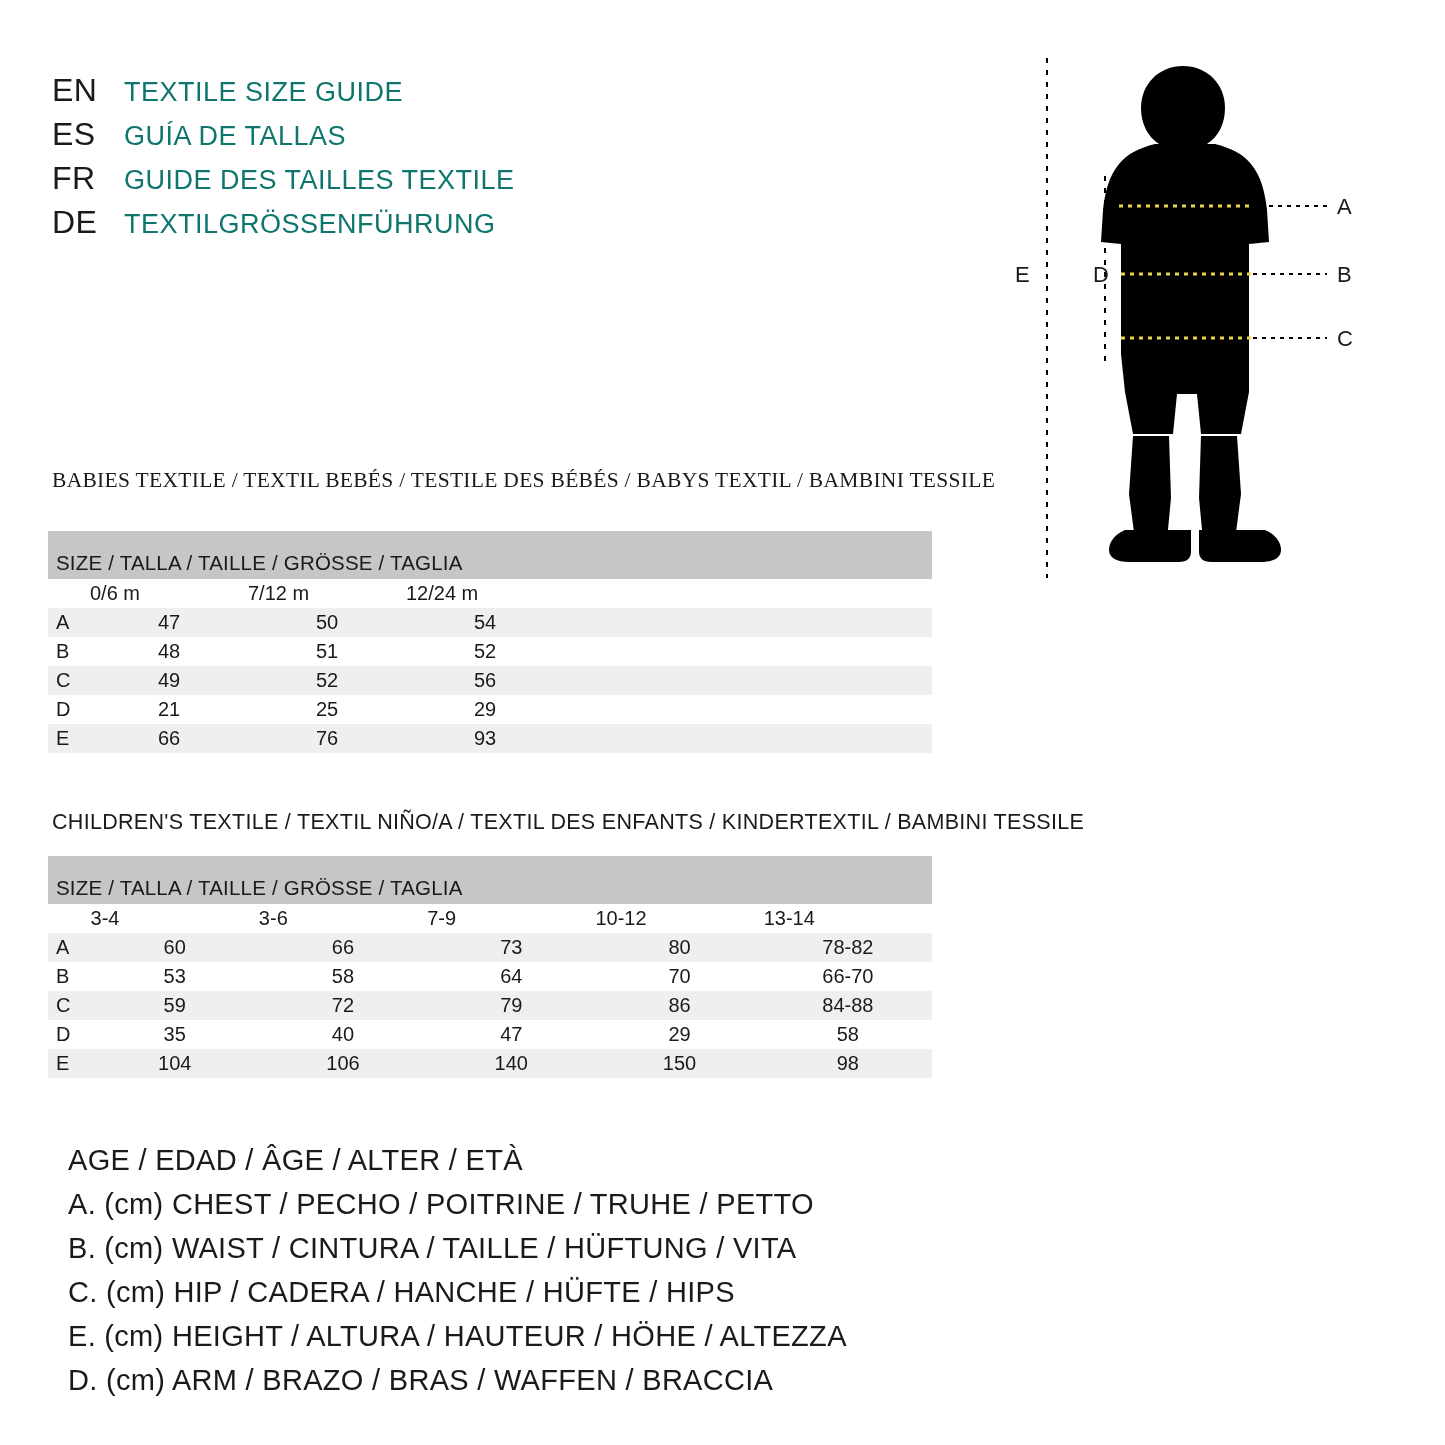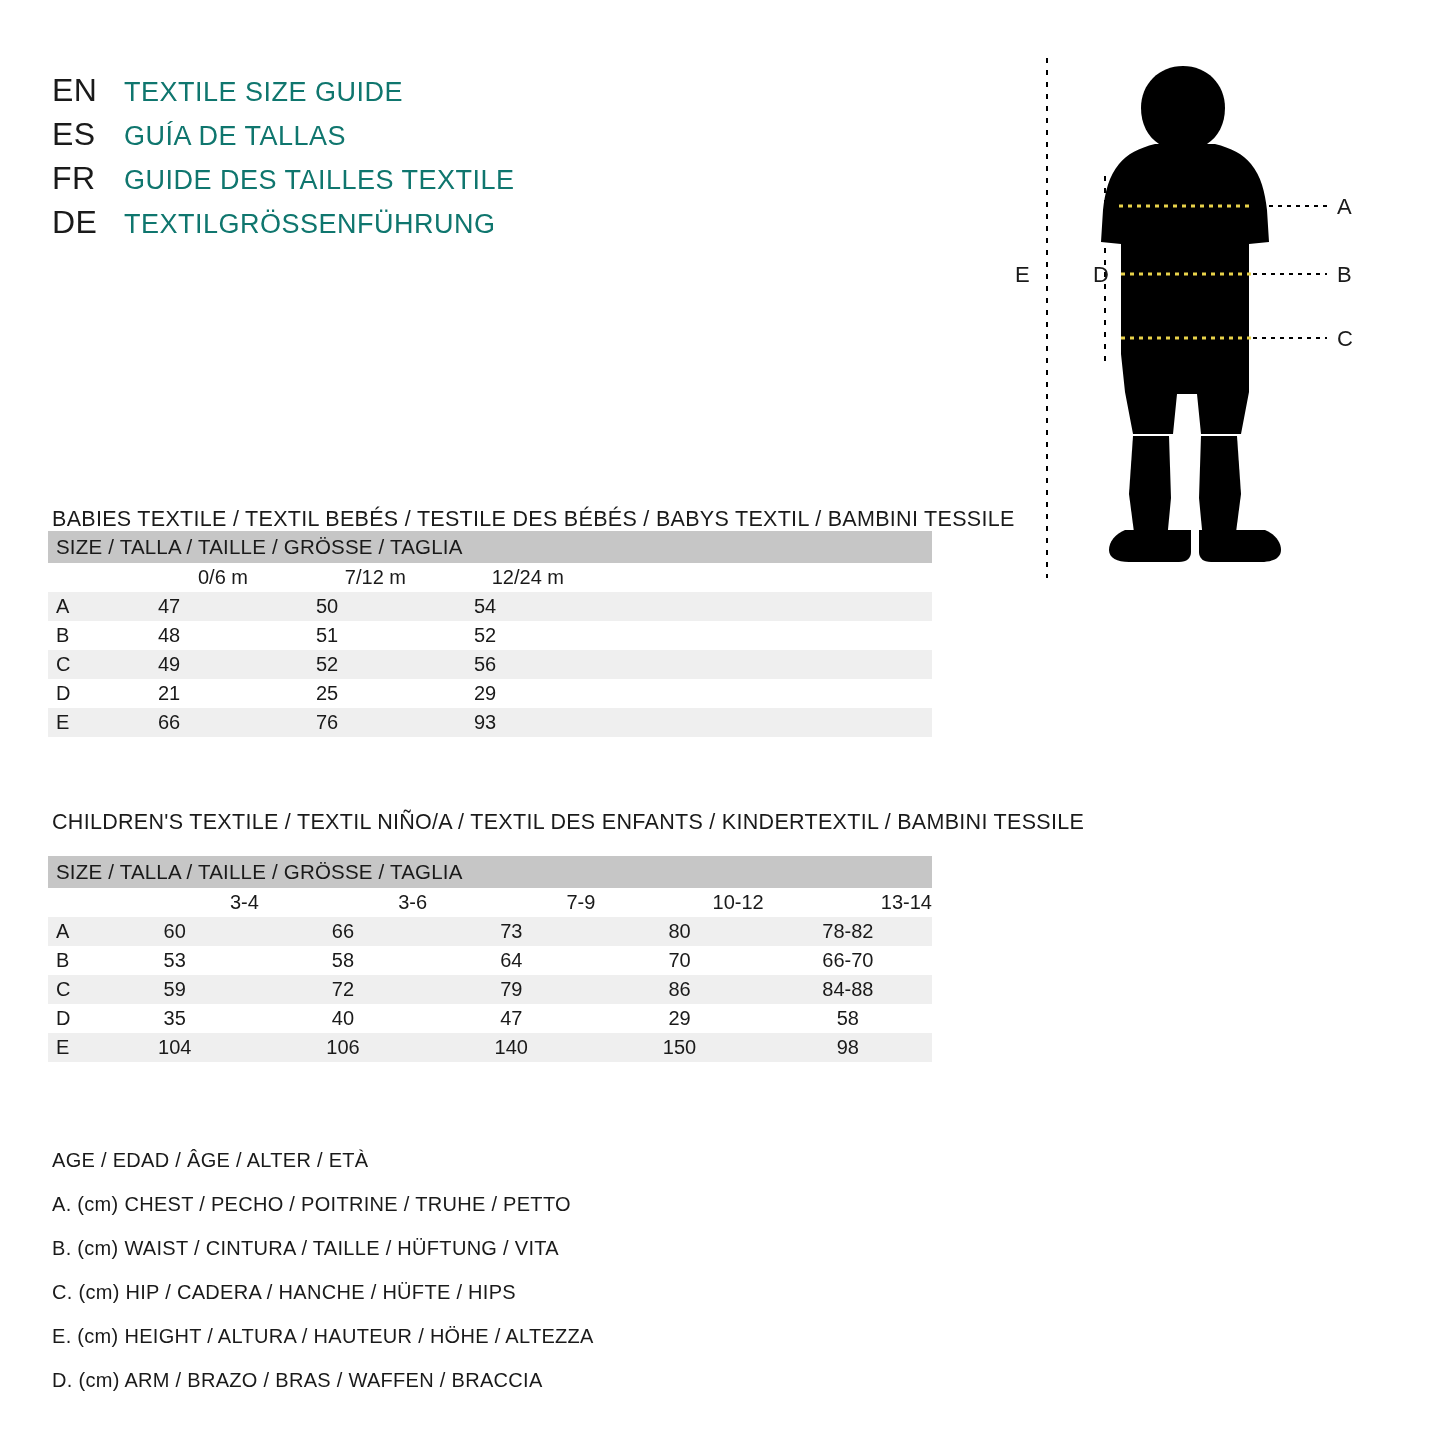--- a/index.html
+++ b/index.html
@@ -49,40 +49,40 @@
   }
 
   
   .section-title {
     position: absolute;
     font-size: 21.5px;
     letter-spacing: 0.3px;
     color: #1a1a1a;
     white-space: nowrap;
   }
-  #babies-title { left: 52px; top: 507px; }
+  #babies-title { left: 52px; top: 468px; font-family: Liberation Serif, serif; }
   #children-title { left: 52px; top: 810px; }
 
   
   .size-table {
     position: absolute;
     border-collapse: collapse;
     font-size: 20px;
     color: #1a1a1a;
   }
   #babies-table { left: 48px; top: 531px; width: 884px; }
   #children-table { left: 48px; top: 856px; width: 884px; }
 
   .size-table tr { height: 29px; }
   .size-table td { padding: 0; }
 
   .hdr-row td {
     background: #c6c6c6;
     font-size: 20.5px;
-    padding: 4px 0 4px 8px;
+    padding: 20px 0 4px 8px;
     letter-spacing: 0.2px;
   }
   .subhdr-row td { background: #ffffff; }
   .row-shade td { background: #efefef; }
   .row-plain td { background: #ffffff; }
 
   .lbl-col { width: 42px; padding-left: 8px !important; text-align: left; }
   .val-col { text-align: center; }
 
   
@@ -91,36 +91,37 @@
   #babies-table .c3 { width: 158px; }
   #babies-table .cfill { width: auto; }
 
   
   #children-table .c1 { width: 166px; }
   #children-table .c2 { width: 166px; }
   #children-table .c3 { width: 166px; }
   #children-table .c4 { width: 166px; }
   #children-table .c5 { width: 166px; }
 
-  .sub-label { text-align: right; font-size: 20px; padding-top: 2px; }
+  .sub-label { text-align: left; font-size: 20px; padding-top: 2px; }
 
   
   #legend-block {
     position: absolute;
     left: 52px;
     top: 1138px;
     width: 900px;
   }
   .legend-row {
-    font-size: 20px;
+    font-size: 29px;
     letter-spacing: 0.3px;
     color: #1a1a1a;
     height: 44px;
     line-height: 44px;
     white-space: nowrap;
+    margin-left: 16px;
   }
 </style>
 </head>
 <body>
 
 <div id="header-block">
   <div class="lang-row">
     <span class="lang-code">EN</span>
     <span class="lang-title">TEXTILE SIZE GUIDE</span>
   </div>

